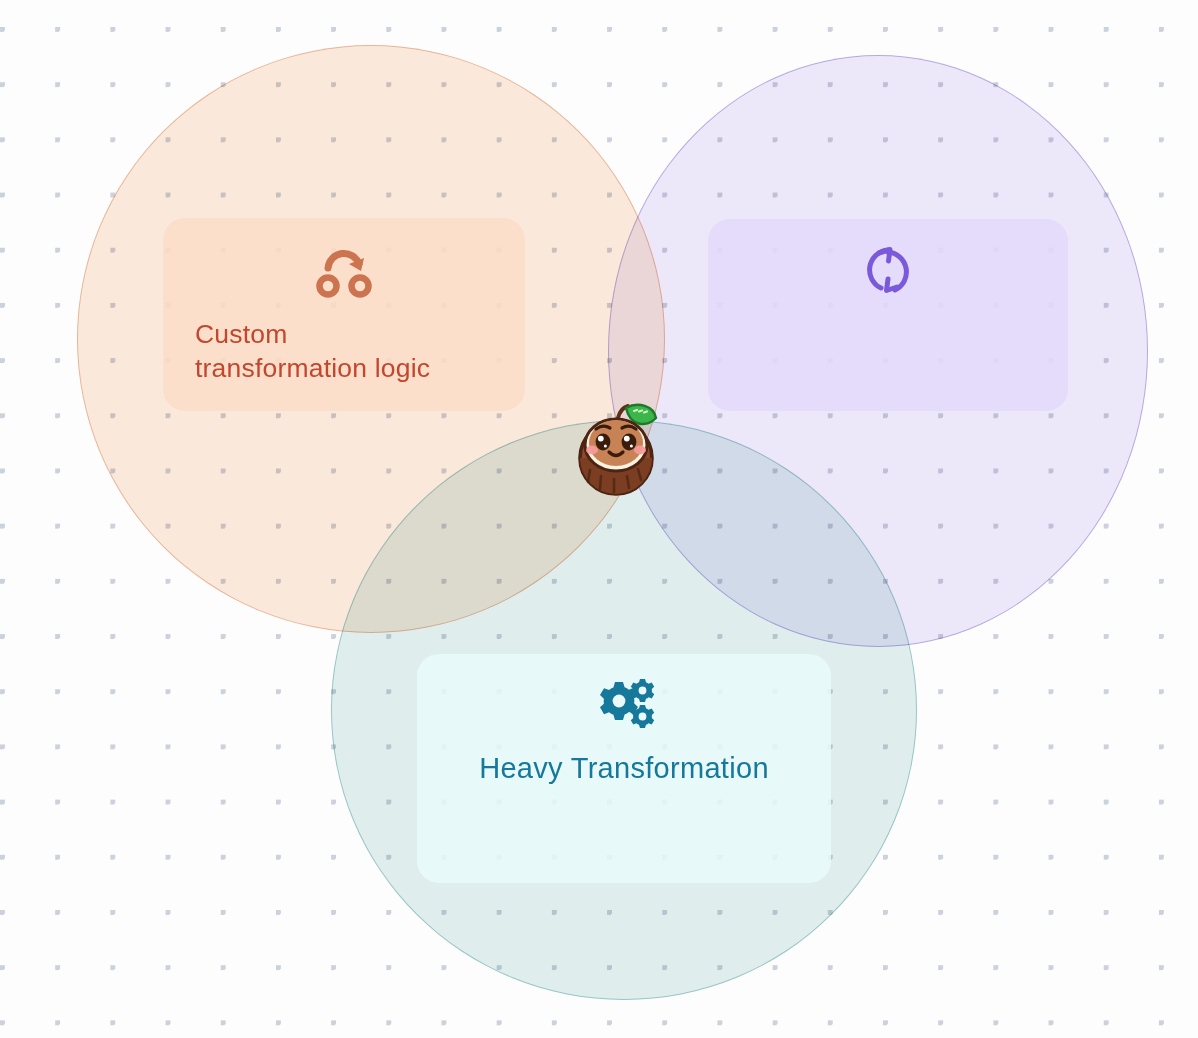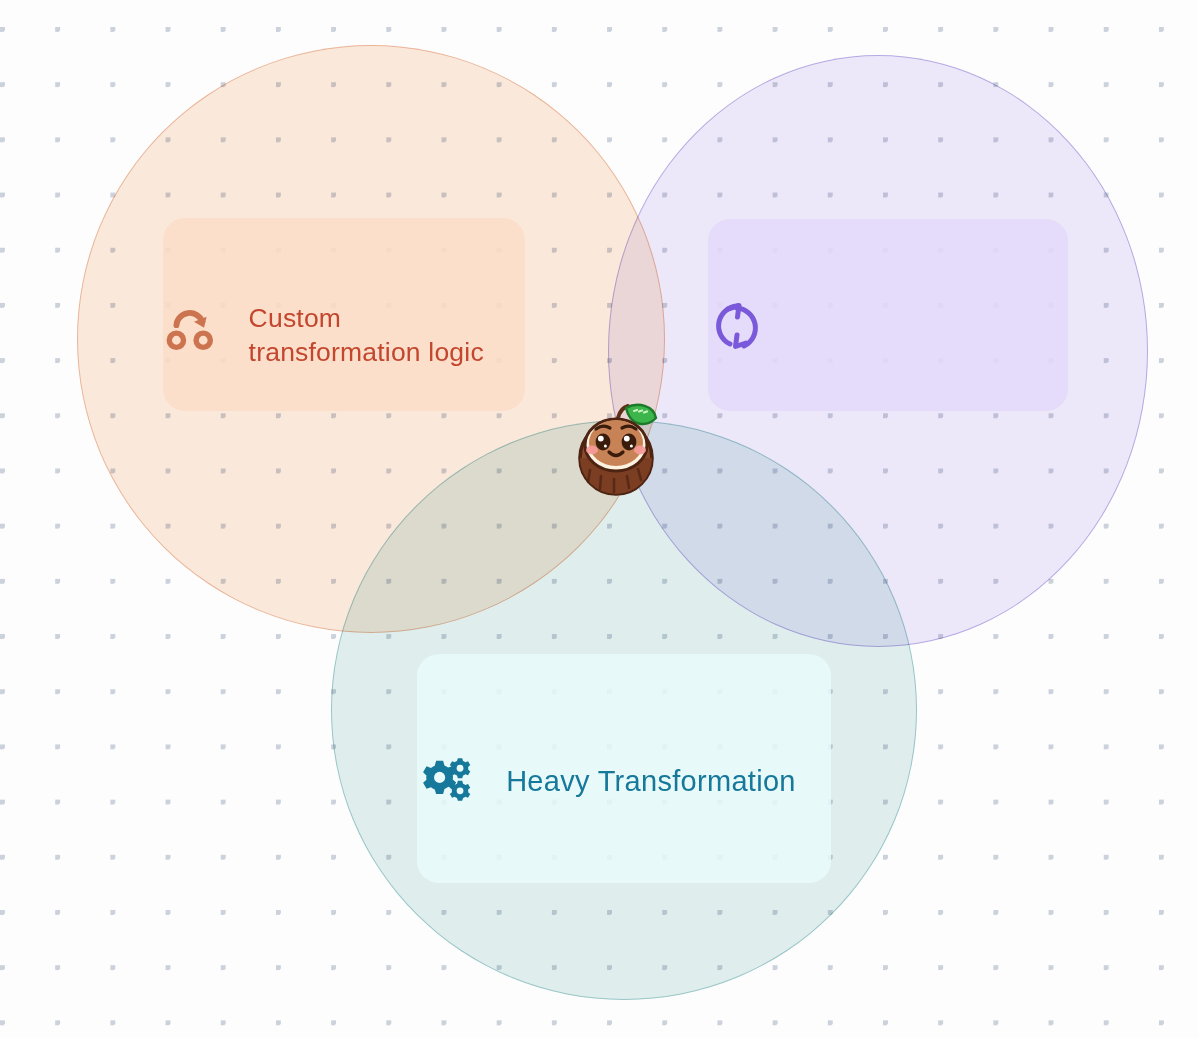--- a/index.html
+++ b/index.html
@@ -44,21 +44,21 @@
     background: rgba(176, 216, 214, 0.38);
     border: 1.6px solid rgba(110, 175, 178, 0.62);
   }
 
   
   .card {
     position: absolute;
     box-sizing: border-box;
     border-radius: 22px;
     display: flex;
-    flex-direction: row;
+    flex-direction: column;
     align-items: center;
   }
 
   #card-orange {
     left: 163px; top: 218px;
     width: 362px; height: 193px;
     background: rgba(252, 221, 199, 0.88);
     padding-top: 22px;
   }
   #card-purple {
@@ -97,21 +97,21 @@
     margin-top: 22px;
     padding-left: 22px;
     color: #6f4fce;
     font-size: 25.5px;
     line-height: 1.27;
     letter-spacing: 0.2px;
     white-space: pre-line;
   }
   
   #teal-title {
-    margin-top: 4px;
+    margin-top: 20px;
     color: #16789b;
     font-size: 29px;
     text-align: center;
     letter-spacing: 0.3px;
     width: 100%;
   }
   #teal-sub {
     margin-top: 19px;
     color: #1a7d9e;
     font-size: 22.5px;

